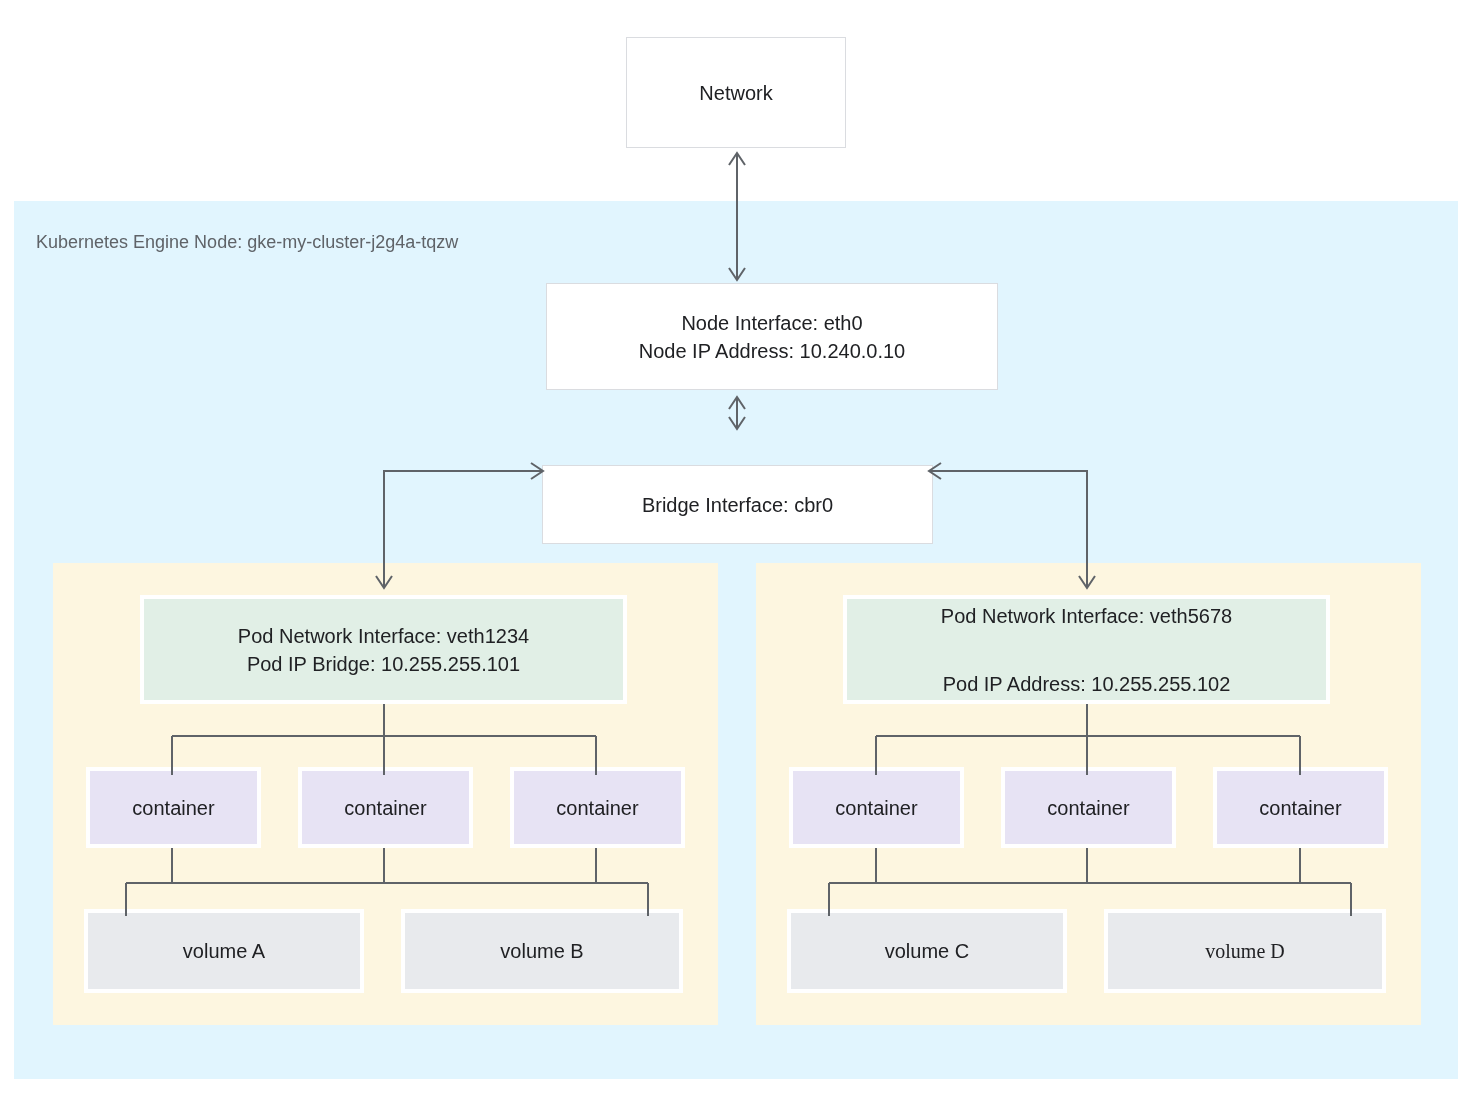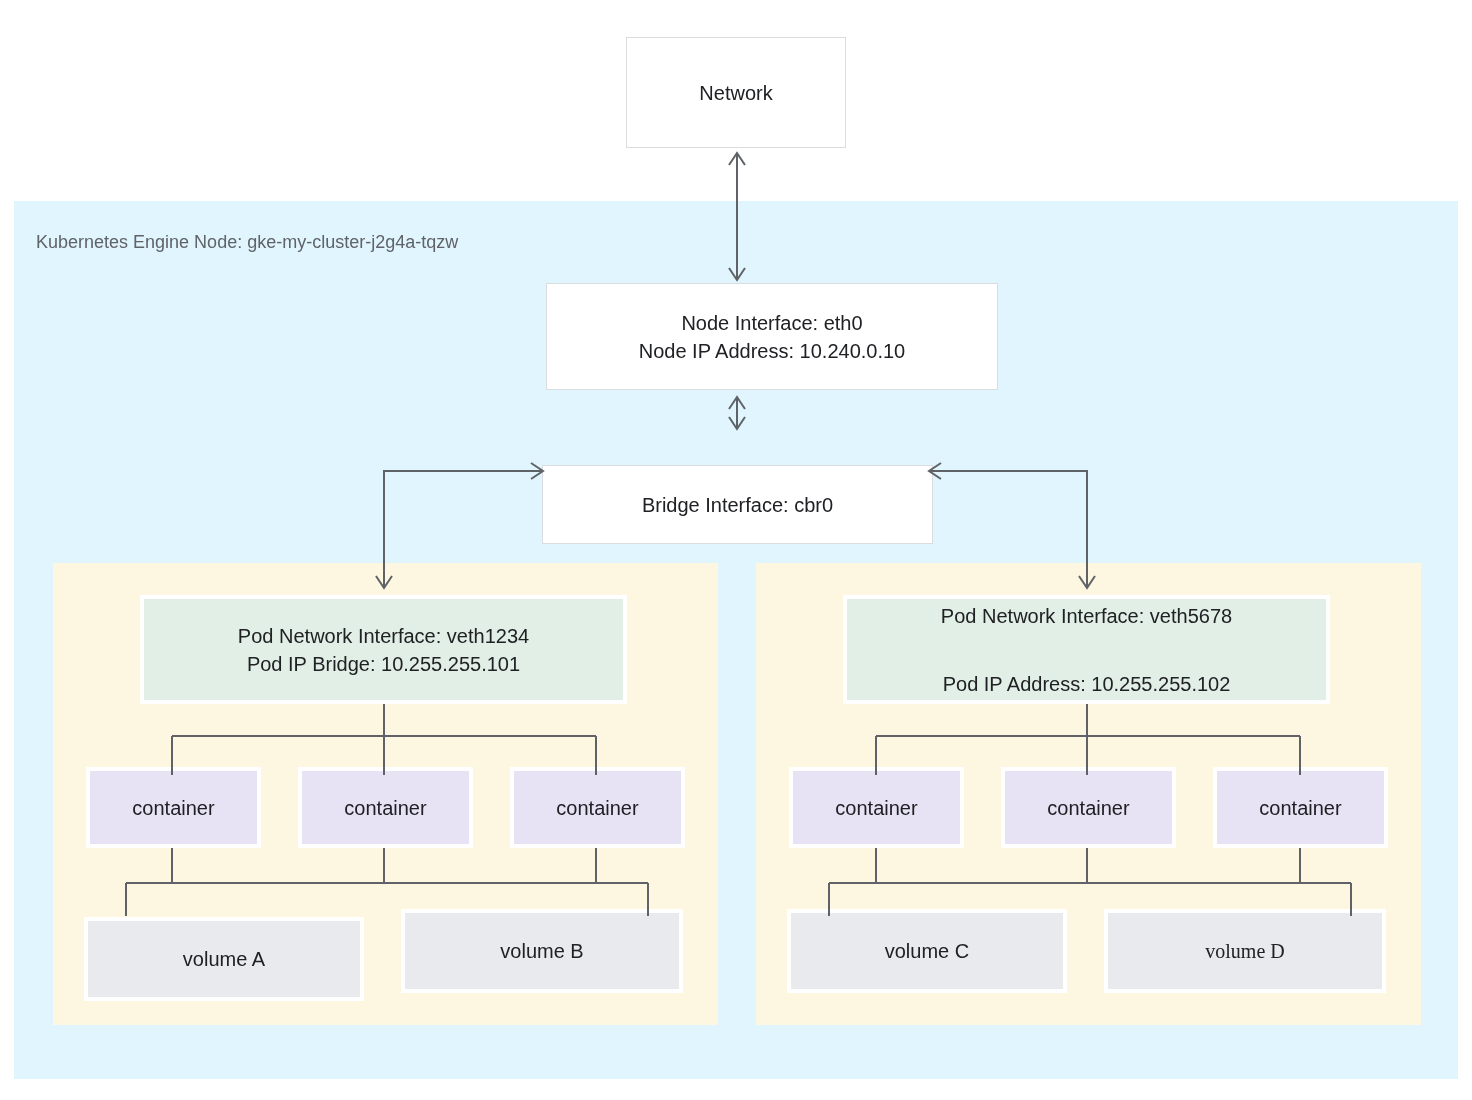--- a/index.html
+++ b/index.html
@@ -18,21 +18,21 @@
   .white{background:#ffffff;border:1.5px solid var(--box-border,#dadce0);}
   .internet{left:626px;top:37px;width:220px;height:111px;}
   .node-if{left:546px;top:283px;width:452px;height:107px;}
   .bridge-if{left:542px;top:433px;width:391px;height:79px;margin-top:32px;}
   .pif{background:var(--interface-bg,#e1efe6);border:4px solid #ffffff;width:487px;top:595px;height:109px;}
   .pif1{left:140px;} .pif2{left:843px;gap:40px;}
   .container-box{background:var(--container-bg,#e7e3f4);border:4px solid #ffffff;top:767px;width:175px;height:81px;}
   .c1{left:86px;} .c2{left:298px;} .c3{left:510px;}
   .c4{left:789px;} .c5{left:1001px;} .c6{left:1213px;}
   .volume-box{background:var(--volume-bg,#e8eaed);border:4px solid #ffffff;top:909px;height:84px;}
-  .vA{left:84px;width:280px;margin-top:8px;} .vB{left:401px;width:282px;}
+  .vA{left:84px;width:280px;} .vB{left:401px;width:282px;}
   .vC{left:787px;width:280px;} .vD{left:1104px;width:282px;font-family:Liberation Serif, serif;}
   
   .connector{position:absolute;left:0;top:0;pointer-events:none;}
   .connector line,.connector path{stroke:var(--line,#5f6368);stroke-width:2;fill:none;}
 </style>
 </head>
 <body>
 
 <div class="canvas">
 

